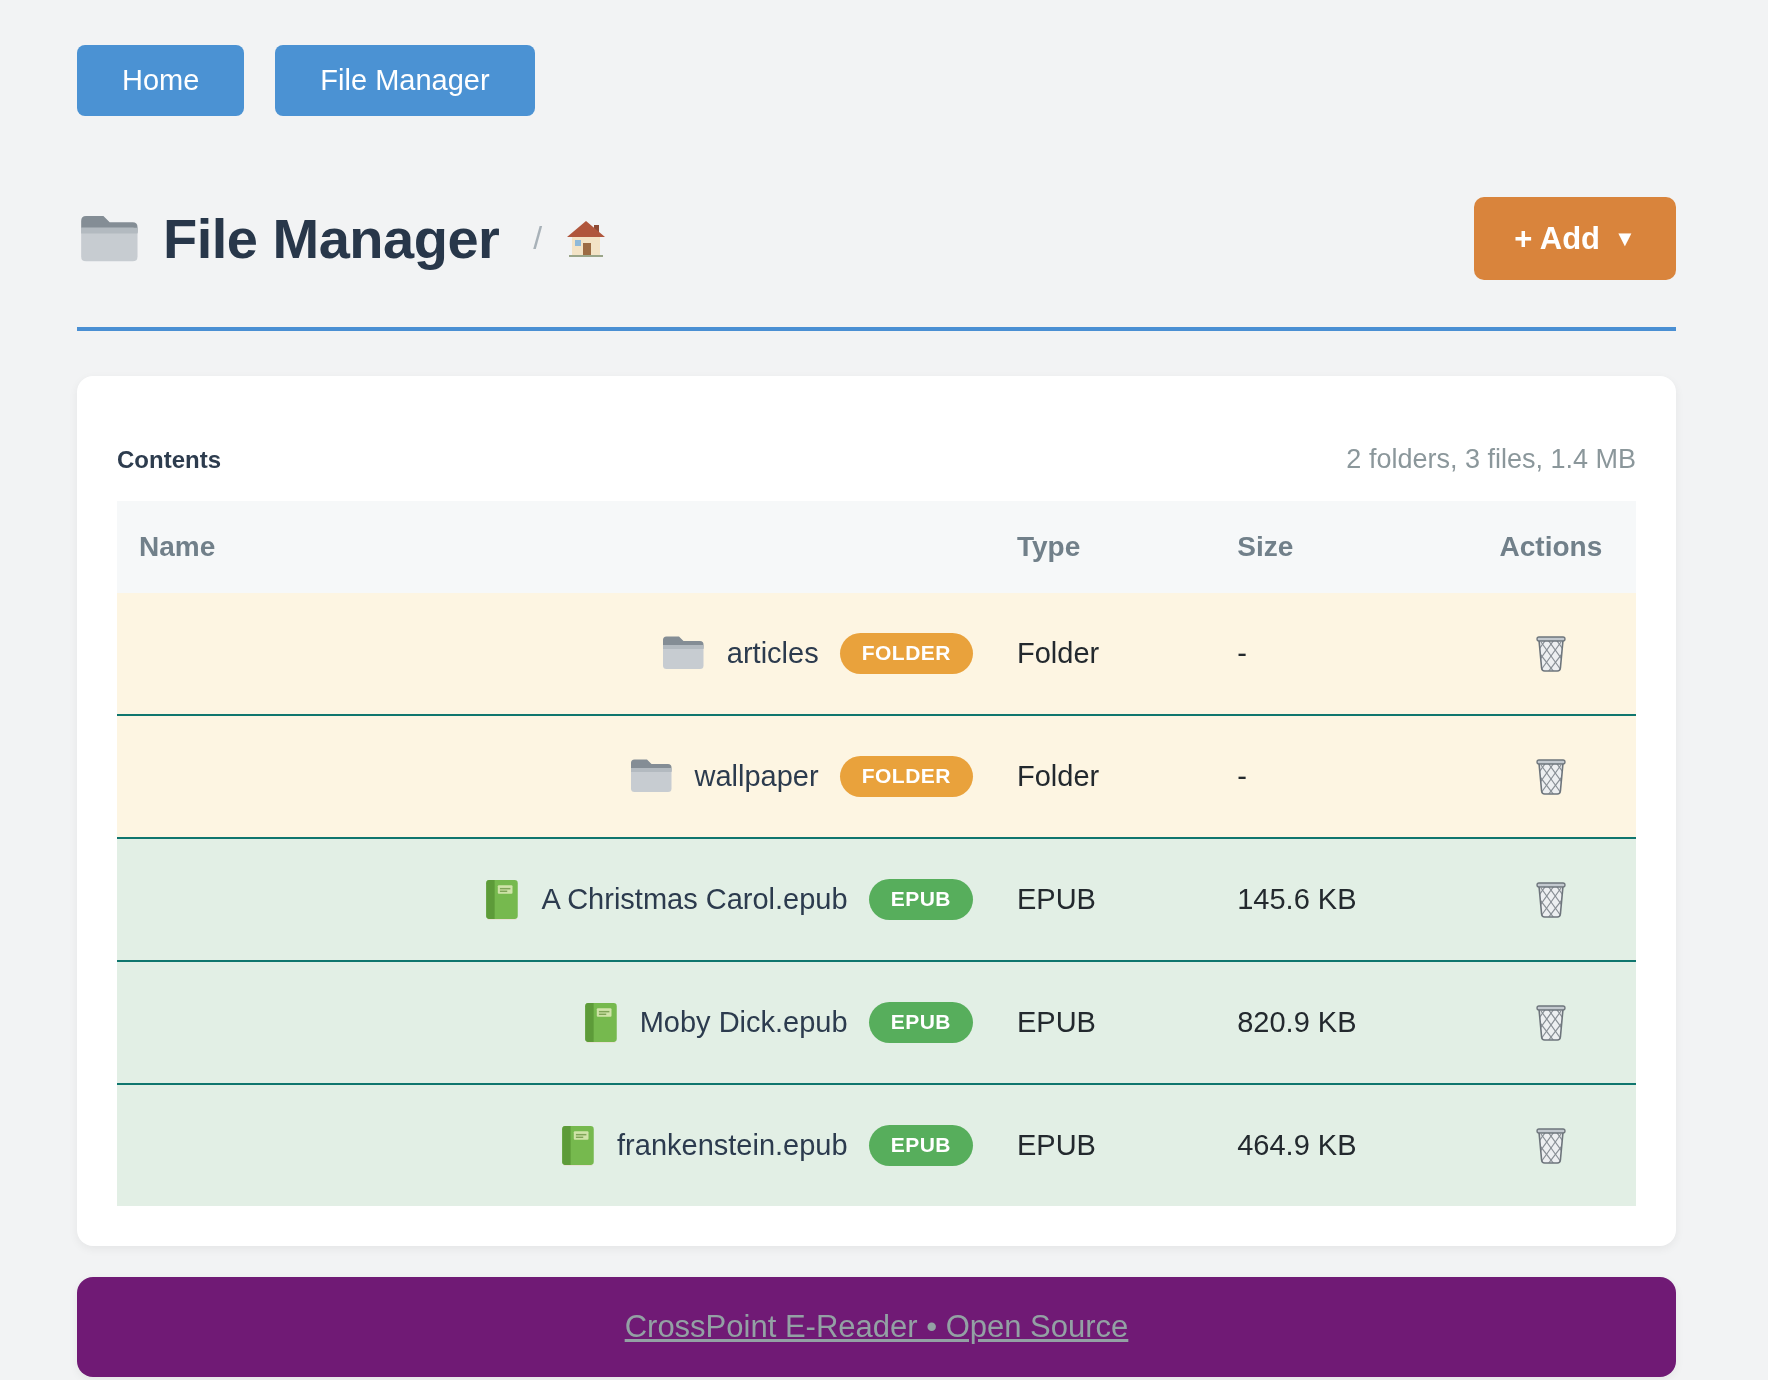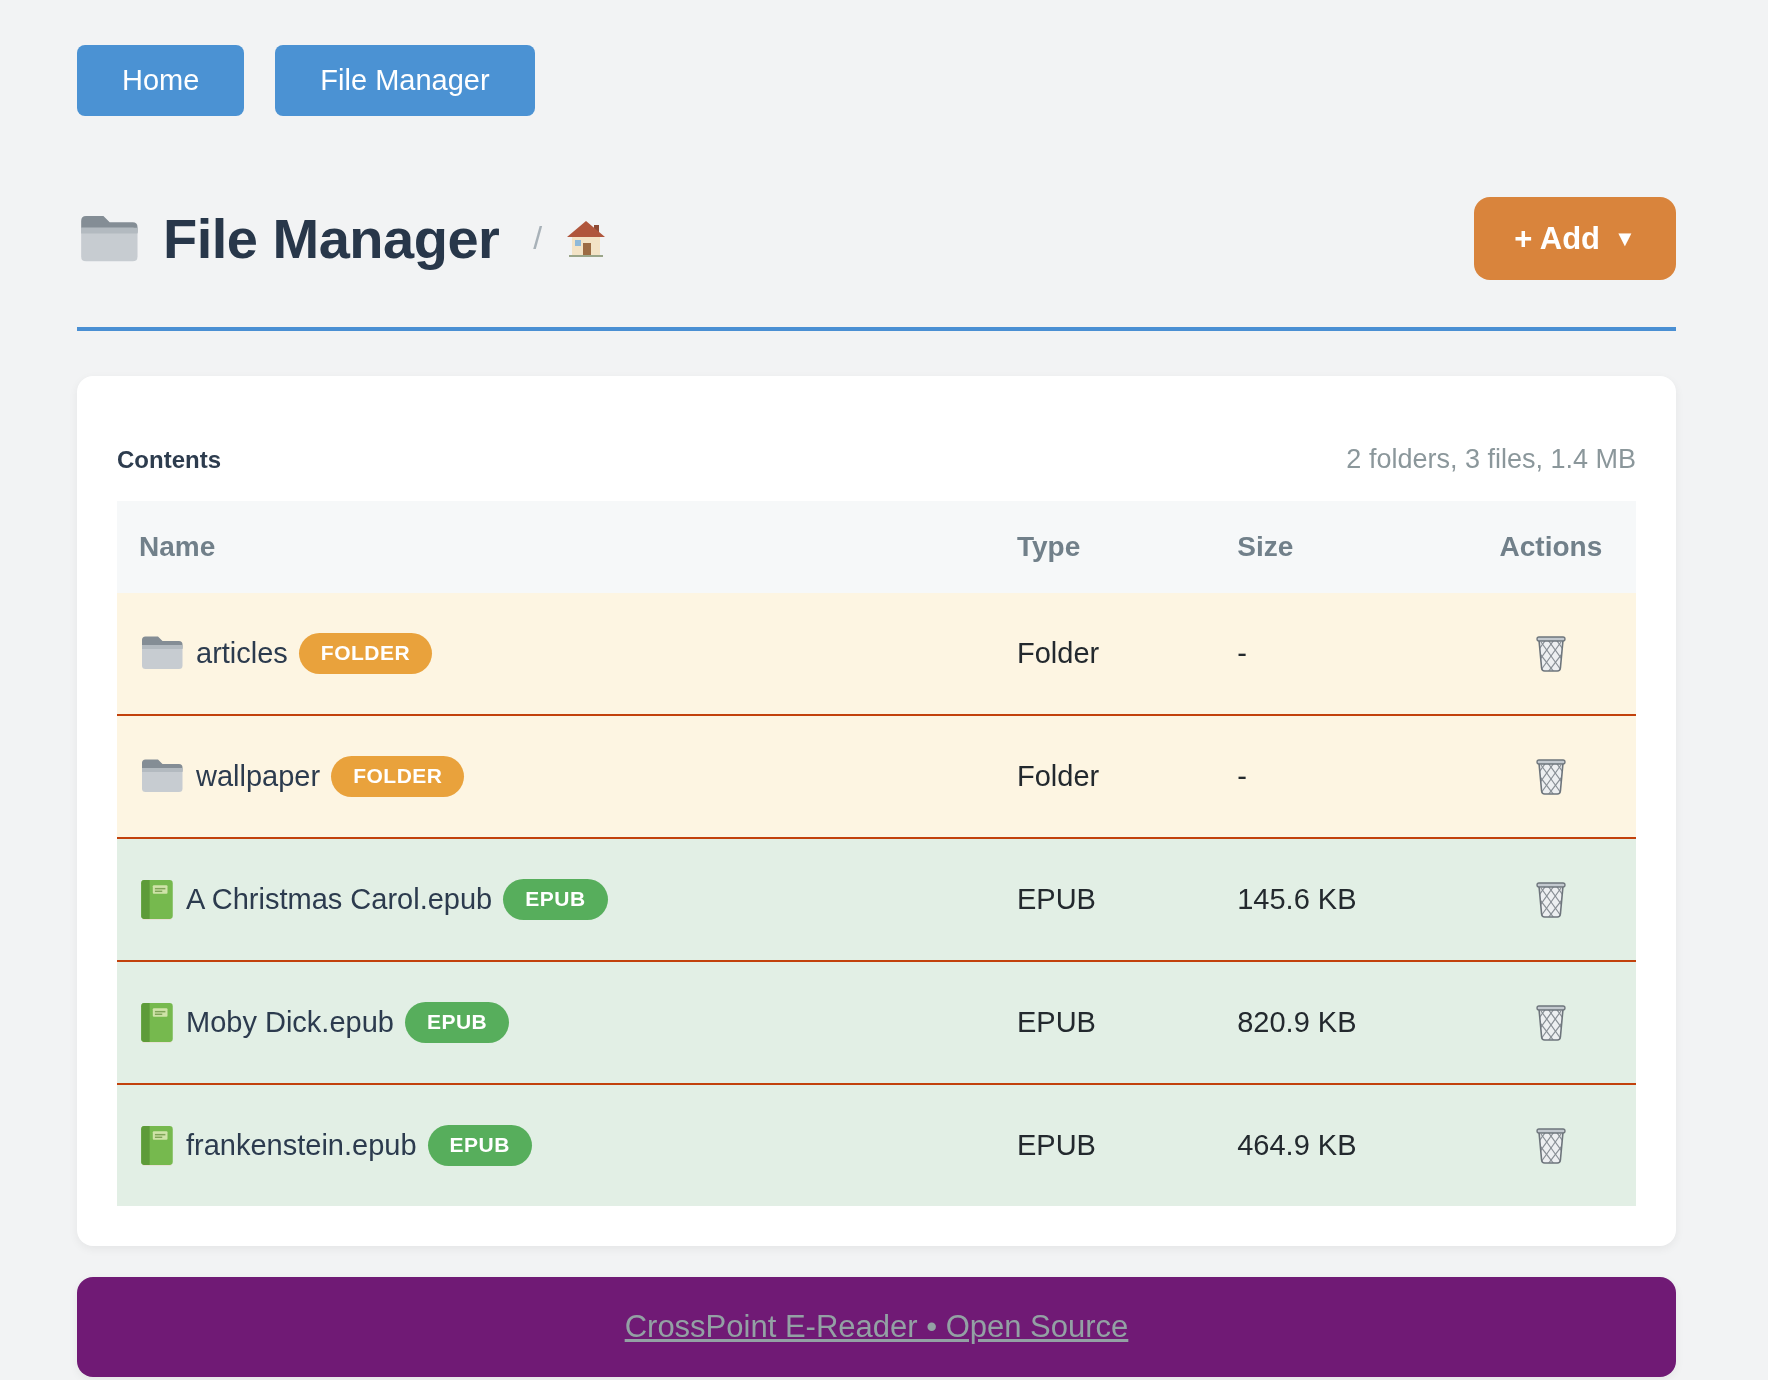--- a/index.html
+++ b/index.html
@@ -31,21 +31,21 @@
   .page-title{
     font-size:56px;font-weight:700;color:#28374a;
     letter-spacing:-0.5px;margin:0;line-height:1;
   }
   .crumb-sep{font-size:32px;color:#a8b1b8;margin-left:12px;font-weight:400;}
   .crumb-home{display:inline-flex;align-items:center;cursor:pointer;margin-left:2px;}
 
   .add-btn{
     background:#d9843c;color:#fff;border:none;cursor:pointer;
     font-family:inherit;font-size:31px;font-weight:700;
-    width:202px;height:83px;border-radius:16px;
+    width:202px;height:83px;border-radius:10px;
     display:inline-flex;align-items:center;justify-content:center;gap:14px;
   }
   .add-caret{font-size:22px;line-height:1;}
 
   
   .card{
     margin-top:45px;background:#fff;border-radius:16px;
     padding:40px;box-shadow:0 3px 10px rgba(0,0,0,0.06);
   }
   .card-head{display:flex;align-items:baseline;justify-content:space-between;}
@@ -54,24 +54,24 @@
 
   table{width:100%;border-collapse:collapse;margin-top:26px;}
   thead th{
     background:#f6f8f9;color:#71808a;font-weight:700;font-size:28px;
     text-align:left;padding:30px 22px;
   }
   col.c-name{width:57.8%;} col.c-type{width:14.5%;}
   col.c-size{width:16.5%;} col.c-actions{width:11.2%;}
   thead th.actions-col{text-align:center;}
   tbody td{padding:35px 22px;font-size:29px;vertical-align:middle;}
-  tbody tr + tr td{border-top:2px solid #c2410c;}
+  tbody tr + tr td{border-top:2px solid #0f766e;}
   tr.row-folder td{background:#fdf5e2;}
   tr.row-epub td{background:#e2efe5;}
-  .name-cell{display:flex;align-items:center;gap:11px;}
+  .name-cell{display:flex;align-items:center;gap:21px;justify-content:flex-end;}
   .row-name{color:#2c3b4e;cursor:pointer;}
   .cell-plain{color:#23292e;}
   .badge{
     color:#fff;font-weight:700;font-size:21px;letter-spacing:0.5px;
     padding:8px 22px;border-radius:999px;line-height:1.15;display:inline-block;
   }
   .badge-folder{background:#e9a23c;}
   .badge-epub{background:#57ae5c;}
   td.actions-cell{text-align:center;}
   .trash-btn{background:none;border:none;cursor:pointer;padding:4px;line-height:0;}

